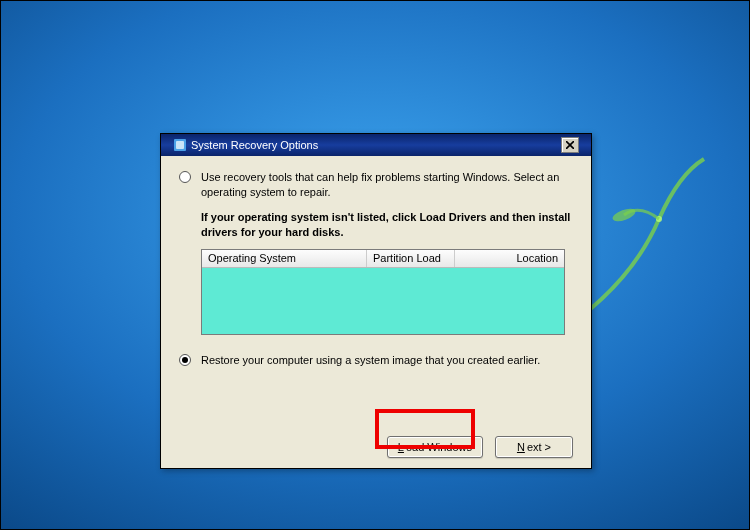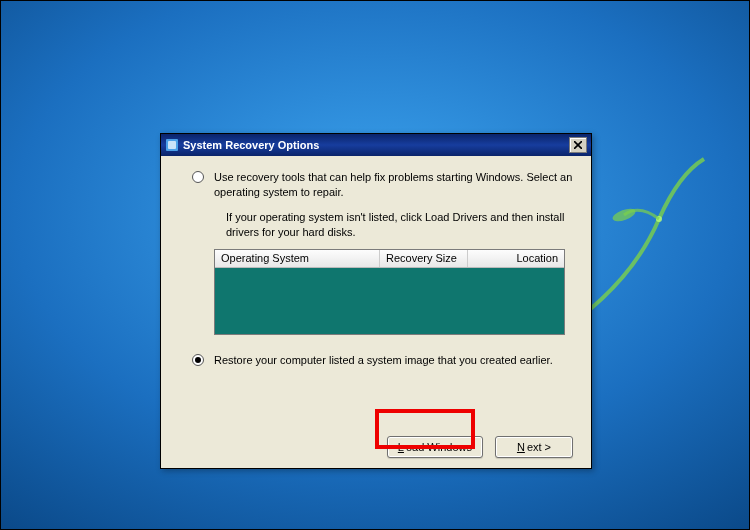--- a/index.html
+++ b/index.html
@@ -37,22 +37,22 @@
       display: flex;
       flex-direction: column;
     }
 
     .titlebar {
       height: 22px;
       background: linear-gradient(to bottom, #0a246a 0%, #173d9e 50%, #0a246a 100%);
       color: #fff;
       display: flex;
       align-items: center;
-      padding: 0 4px;
-      font-weight: bold;
+      padding: 0 12px;
+      font-weight: normal;
     }
     .titlebar-icon {
       width: 14px;
       height: 14px;
       margin-right: 4px;
       display: flex;
       align-items: center;
       justify-content: center;
     }
     .titlebar-text { flex: 1; }
@@ -66,21 +66,21 @@
       justify-content: center;
       color: #000;
       font-size: 10px;
       font-weight: bold;
       cursor: pointer;
       box-shadow: inset 1px 1px 0 #fff;
     }
 
     .body {
       flex: 1;
-      padding: 14px 18px 10px 31px;
+      padding: 14px 18px 10px 18px;
       position: relative;
     }
 
     .option-row {
       display: flex;
       align-items: flex-start;
       margin-bottom: 10px;
     }
     .radio {
       width: 12px;
@@ -99,31 +99,32 @@
       left: 2px;
       top: 2px;
       width: 6px;
       height: 6px;
       border-radius: 50%;
       background: #000;
     }
     .option-text { color: #000; line-height: 1.35; }
 
     .hint {
-      margin-left: 34px;
+      margin-left: 22px;
       margin-bottom: 10px;
       color: #000;
       line-height: 1.35;
+      font-weight: bold;
     }
 
     .table-wrap {
       margin-left: 22px;
       margin-right: 8px;
       border: 1px solid #7b7b7b;
-      background: #0f766e;
+      background: #5eead4;
       height: 86px;
       margin-bottom: 18px;
     }
     .table-head {
       display: flex;
       height: 18px;
       background: linear-gradient(to bottom, #fdfdfd 0%, #e8e8e8 100%);
       border-bottom: 1px solid #bbb;
     }
     .th {
@@ -210,28 +211,28 @@
     <div class="option-row">
       <div class="radio"></div>
       <div class="option-text">Use recovery tools that can help fix problems starting Windows. Select an operating system to repair.</div>
     </div>
 
     <div class="hint">If your operating system isn't listed, click Load Drivers and then install drivers for your hard disks.</div>
 
     <div class="table-wrap">
       <div class="table-head">
         <div class="th th-os">Operating System</div>
-        <div class="th th-ps">Recovery Size</div>
+        <div class="th th-ps">Partition Load</div>
         <div class="th th-loc">Location</div>
       </div>
     </div>
 
     <div class="option-row">
       <div class="radio selected"></div>
-      <div class="option-text">Restore your computer listed a system image that you created earlier.</div>
+      <div class="option-text">Restore your computer using a system image that you created earlier.</div>
     </div>
 
     <div class="buttons">
       <button class="btn">
           <u>L</u>
           <span>oad Windows</span>
         </button>
       <button class="btn">
           <u>N</u>
           <span>ext &gt;</span>

